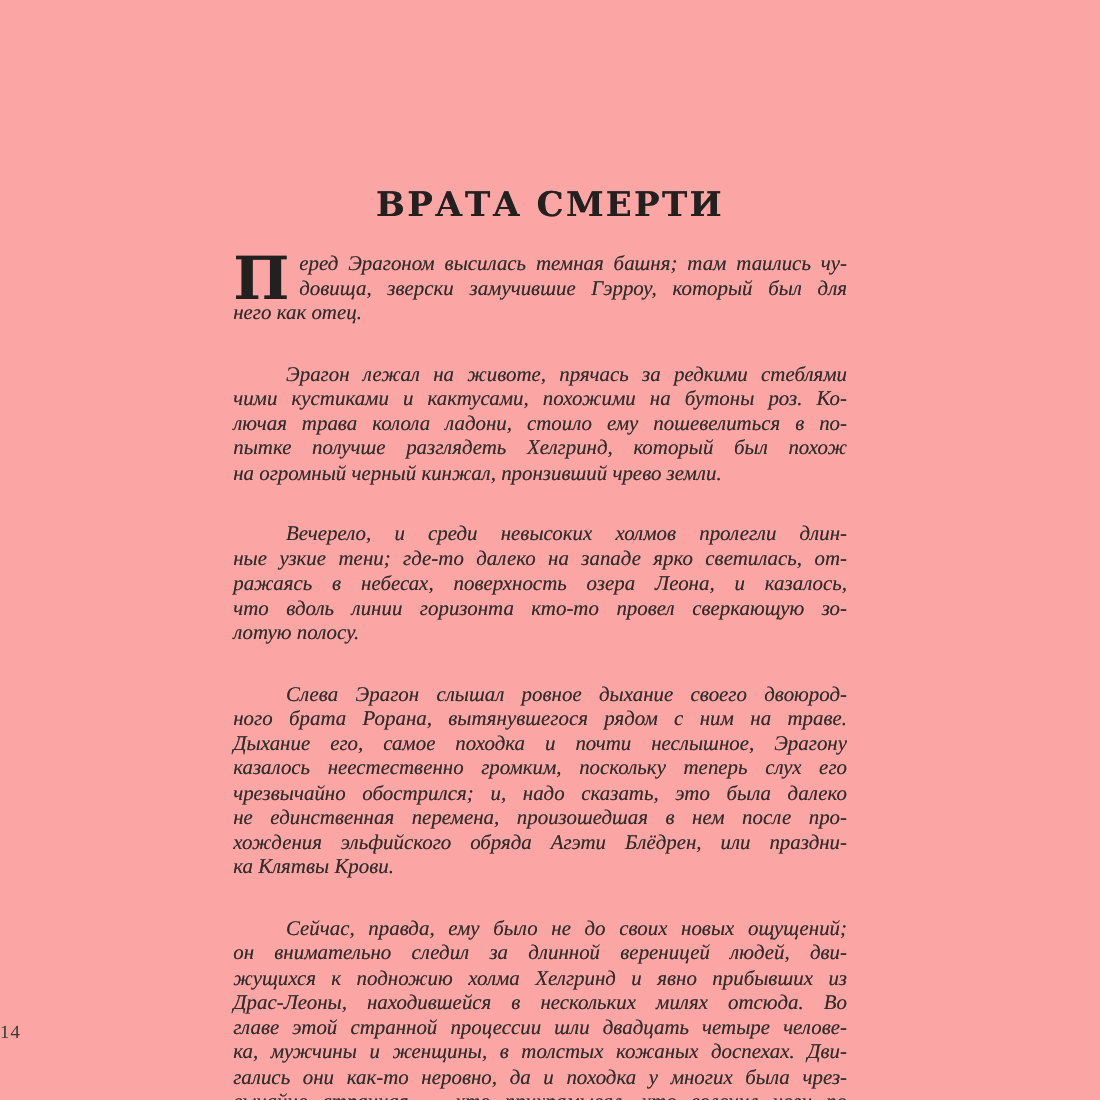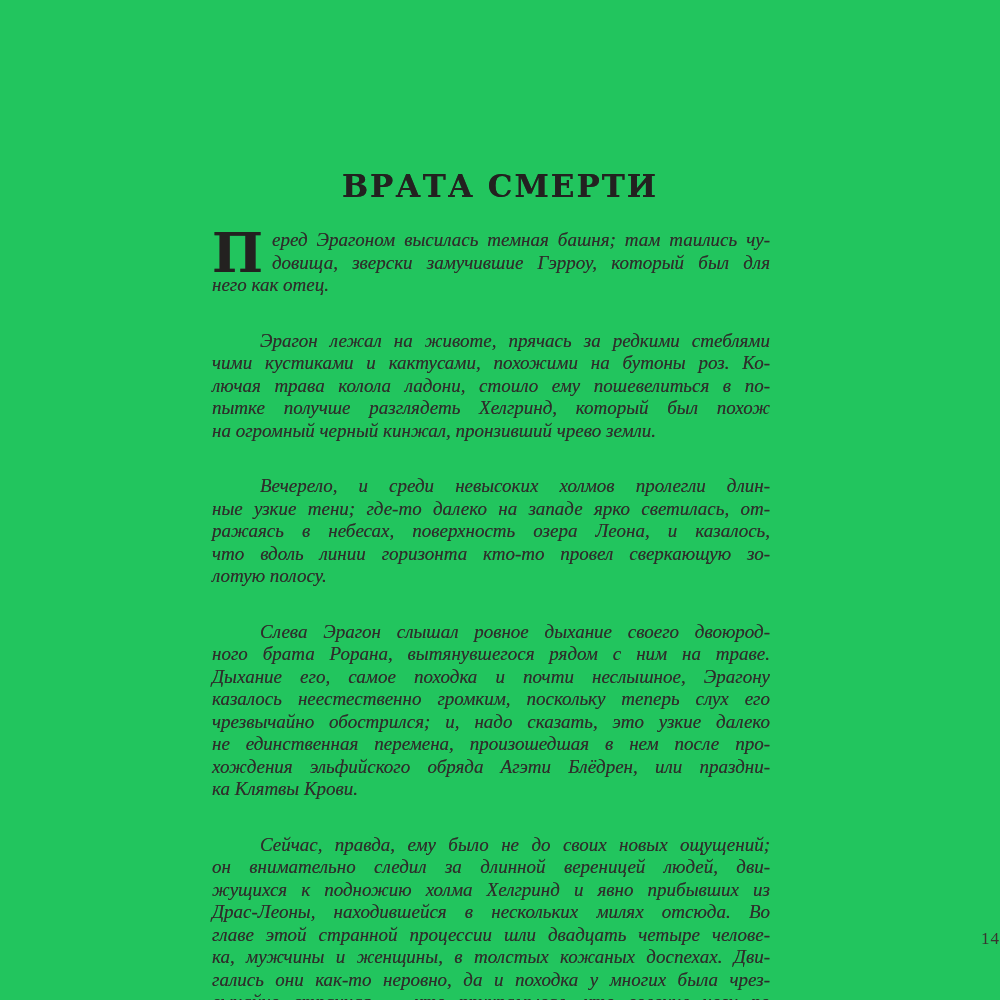--- a/index.html
+++ b/index.html
@@ -4,21 +4,21 @@
 <style>
   html, body {
     margin: 0;
     padding: 0;
     background: #ffffff;
   }
   .page {
     position: relative;
     width: 1000px;
     height: 1000px;
-    background: #22c55e;
+    background: #fca5a5;
     overflow: hidden;
     font-family: "Liberation Serif", serif;
     color: #2f2d2b;
   }
   .chapter-title {
     position: absolute;
     top: 168px;
     left: 0;
     width: 1000px;
     margin: 0;
@@ -62,21 +62,21 @@
     font-size: 54px;
     line-height: 48px;
     padding-right: 9px;
     color: #232120;
   }
   .page-number {
     position: absolute;
     top: 929px;
     left: 0;
     width: 1000px;
-    text-align: right;
+    text-align: left;
     font-size: 17px;
     letter-spacing: 1px;
     color: #37352f;
   }
 </style>
 </head>
 <body>
 
 <div class="page">
 
@@ -105,21 +105,21 @@
       <div class="l">ражаясь в небесах, поверхность озера Леона, и казалось,</div>
       <div class="l">что вдоль линии горизонта кто-то провел сверкающую зо-</div>
       <div class="l last">лотую полосу.</div>
     </div>
 
     <div class="para">
       <div class="l indent">Слева Эрагон слышал ровное дыхание своего двоюрод-</div>
       <div class="l">ного брата Рорана, вытянувшегося рядом с ним на траве.</div>
       <div class="l">Дыхание его, самое походка и почти неслышное, Эрагону</div>
       <div class="l">казалось неестественно громким, поскольку теперь слух его</div>
-      <div class="l">чрезвычайно обострился; и, надо сказать, это узкие далеко</div>
+      <div class="l">чрезвычайно обострился; и, надо сказать, это была далеко</div>
       <div class="l">не единственная перемена, произошедшая в нем после про-</div>
       <div class="l">хождения эльфийского обряда Агэти Блёдрен, или праздни-</div>
       <div class="l last">ка Клятвы Крови.</div>
     </div>
 
     <div class="para">
       <div class="l indent">Сейчас, правда, ему было не до своих новых ощущений;</div>
       <div class="l">он внимательно следил за длинной вереницей людей, дви-</div>
       <div class="l">жущихся к подножию холма Хелгринд и явно прибывших из</div>
       <div class="l">Драс-Леоны, находившейся в нескольких милях отсюда. Во</div>

